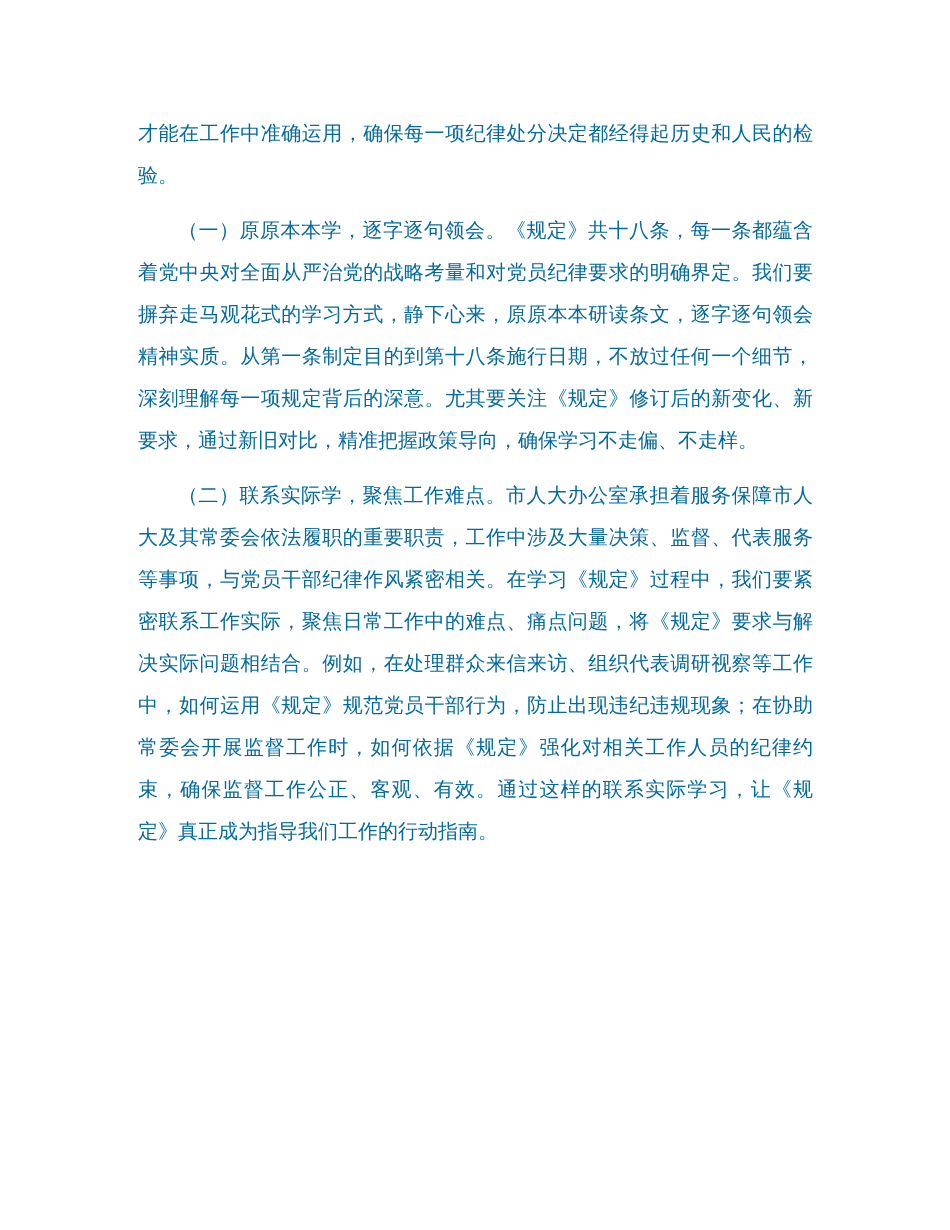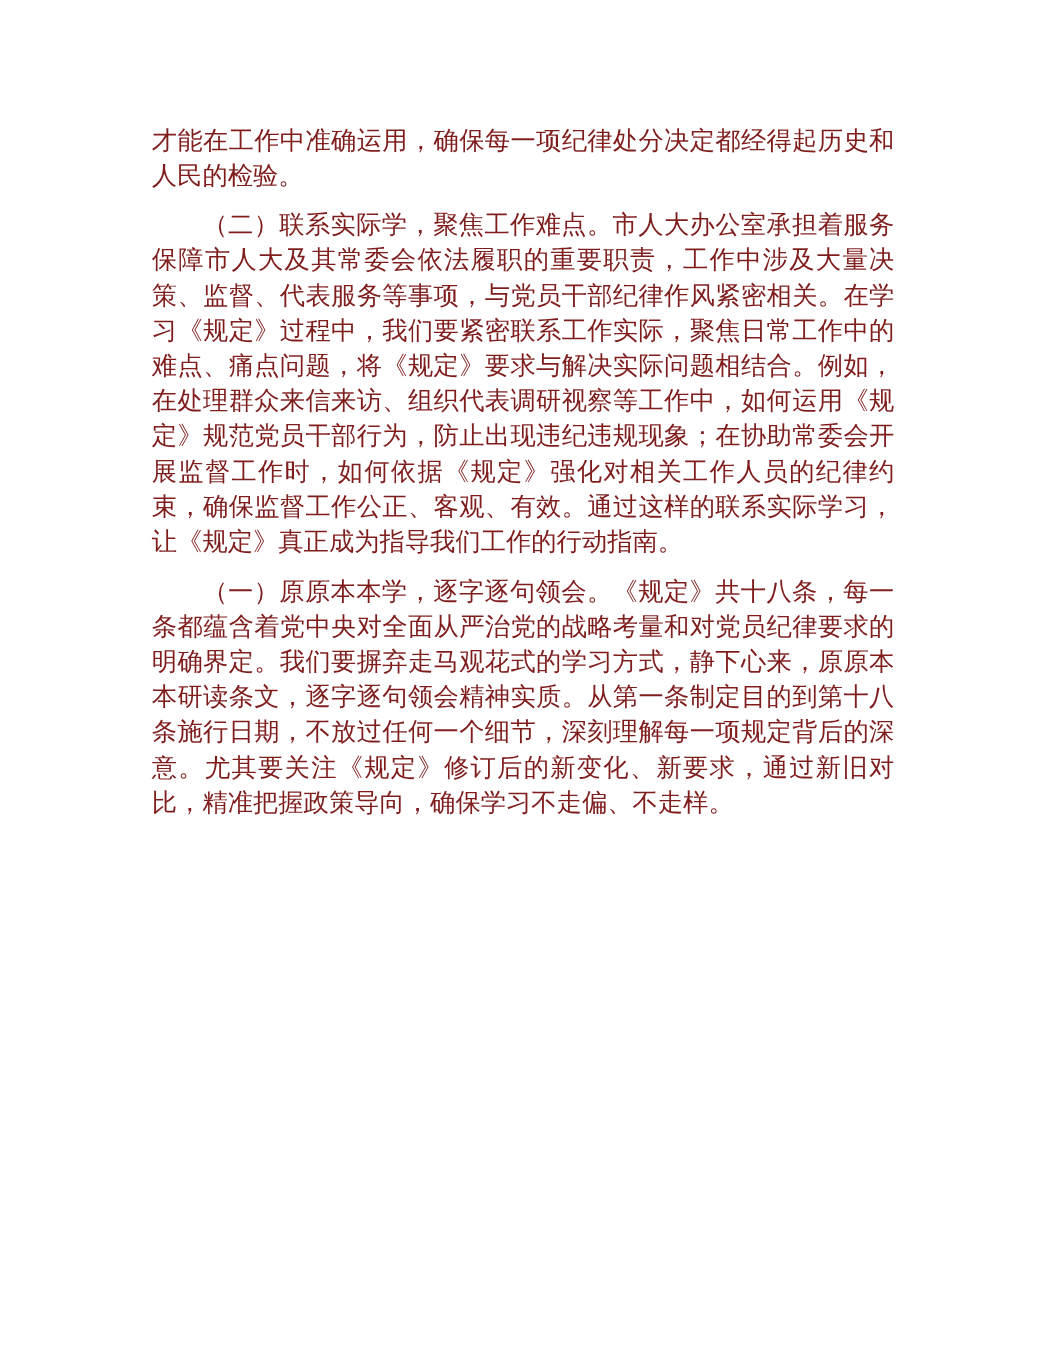--- a/index.html
+++ b/index.html
@@ -15,34 +15,34 @@
     overflow: hidden;
   }
   .content {
     box-sizing: border-box;
     width: 950px;
     padding: 112px 137px 0 138px;
   }
   .para {
     margin: 0 0 13px 0;
     font-family: "Liberation Serif", "DejaVu Serif", serif;
-    font-size: 23px;
-    line-height: 32px;
+    font-size: 20px;
+    line-height: 42px;
     letter-spacing: 0;
-    color: #7f1d1d;
+    color: #0369a1;
     text-align: justify;
     text-indent: 2em;
     word-break: break-all;
   }
   .para.continuation {
     text-indent: 0;
   }
 </style>
 </head>
 <body>
 
 <div class="page">
   <div class="content">
     <p class="para continuation">才能在工作中准确运用，确保每一项纪律处分决定都经得起历史和人民的检验。</p>
+    <p class="para">（一）原原本本学，逐字逐句领会。《规定》共十八条，每一条都蕴含着党中央对全面从严治党的战略考量和对党员纪律要求的明确界定。我们要摒弃走马观花式的学习方式，静下心来，原原本本研读条文，逐字逐句领会精神实质。从第一条制定目的到第十八条施行日期，不放过任何一个细节，深刻理解每一项规定背后的深意。尤其要关注《规定》修订后的新变化、新要求，通过新旧对比，精准把握政策导向，确保学习不走偏、不走样。</p>
     <p class="para">（二）联系实际学，聚焦工作难点。市人大办公室承担着服务保障市人大及其常委会依法履职的重要职责，工作中涉及大量决策、监督、代表服务等事项，与党员干部纪律作风紧密相关。在学习《规定》过程中，我们要紧密联系工作实际，聚焦日常工作中的难点、痛点问题，将《规定》要求与解决实际问题相结合。例如，在处理群众来信来访、组织代表调研视察等工作中，如何运用《规定》规范党员干部行为，防止出现违纪违规现象；在协助常委会开展监督工作时，如何依据《规定》强化对相关工作人员的纪律约束，确保监督工作公正、客观、有效。通过这样的联系实际学习，让《规定》真正成为指导我们工作的行动指南。</p>
-    <p class="para">（一）原原本本学，逐字逐句领会。《规定》共十八条，每一条都蕴含着党中央对全面从严治党的战略考量和对党员纪律要求的明确界定。我们要摒弃走马观花式的学习方式，静下心来，原原本本研读条文，逐字逐句领会精神实质。从第一条制定目的到第十八条施行日期，不放过任何一个细节，深刻理解每一项规定背后的深意。尤其要关注《规定》修订后的新变化、新要求，通过新旧对比，精准把握政策导向，确保学习不走偏、不走样。</p>
   </div>
 </div>
 
 </body></html>

